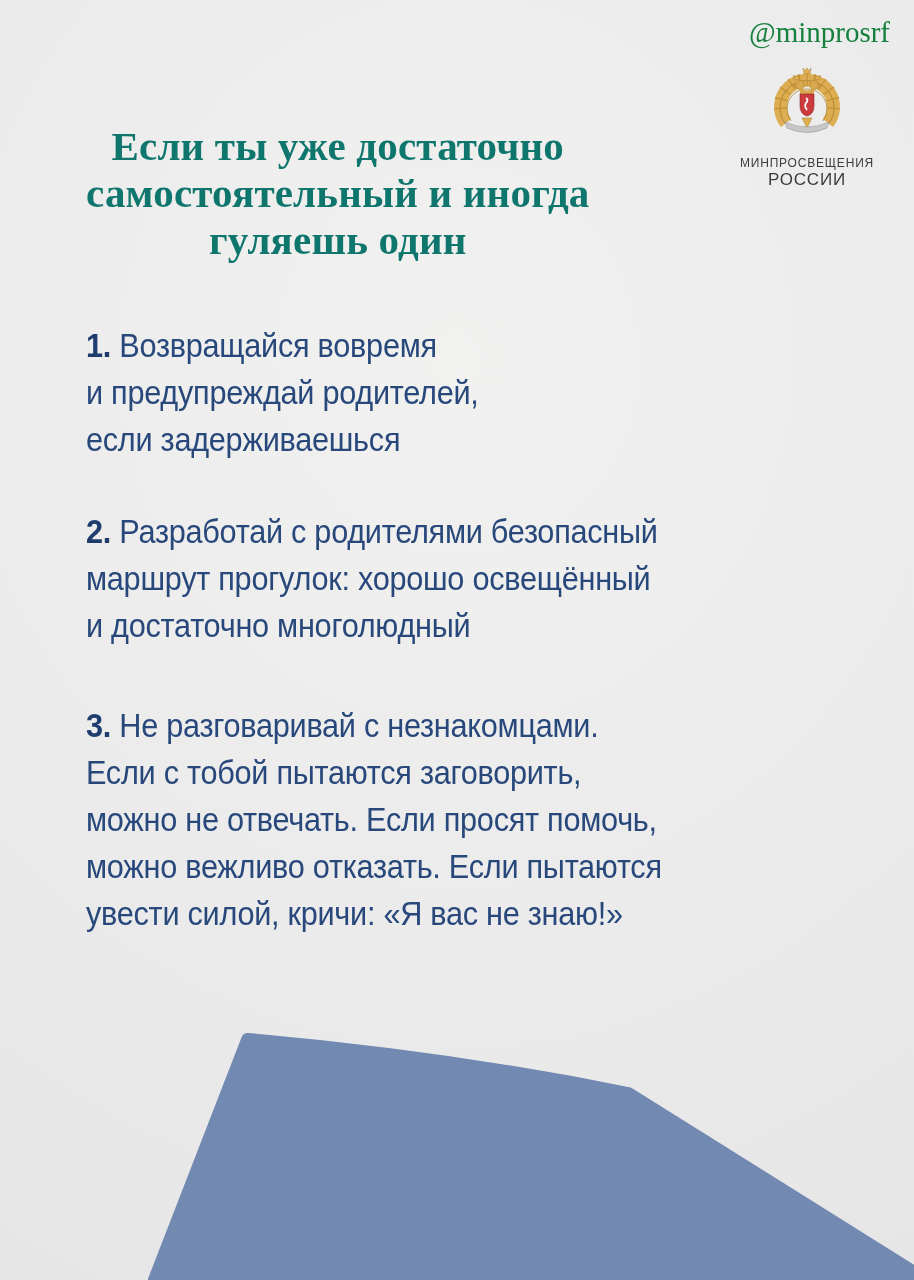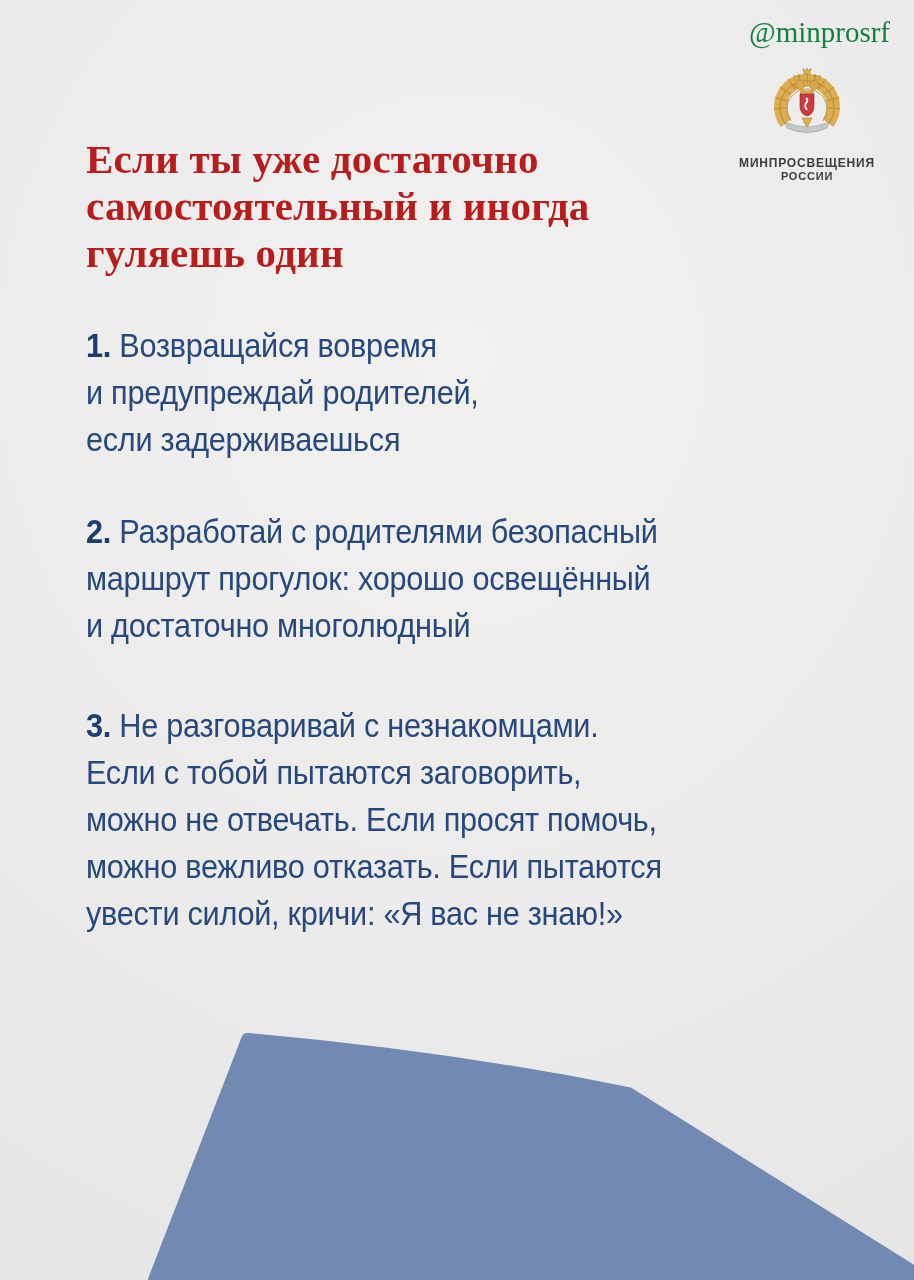--- a/index.html
+++ b/index.html
@@ -13,28 +13,28 @@
   .content{position:absolute;inset:0;z-index:1;}
 
   .handle{
     position:absolute;top:16px;right:24px;
     font-family:"Liberation Serif", serif;
     font-size:29px;color:#15803d;
   }
 
   .logo{position:absolute;top:66px;right:22px;width:170px;text-align:center;}
   .logo svg{display:block;margin:0 auto;}
-  .logo-line1{font-size:12px;font-weight:700;color:#3c3c3c;letter-spacing:0.8px;margin-top:2px;}
-  .logo-line2{font-size:11px;font-weight:700;color:#3c3c3c;letter-spacing:0.8px;}
+  .logo-line1{font-size:12px;font-weight:400;color:#3c3c3c;letter-spacing:0.8px;margin-top:2px;}
+  .logo-line2{font-size:17px;font-weight:400;color:#3c3c3c;letter-spacing:0.8px;}
 
   h1.title{
-    position:absolute;left:86px;top:136px;margin:0;
+    position:absolute;left:86px;top:123px;margin:0;
     font-family:"Liberation Serif", serif;
     font-weight:700;font-size:41px;line-height:47px;
-    color:#b91c1c;white-space:pre-line;letter-spacing:0.2px;
+    color:#0f766e;white-space:pre-line;letter-spacing:0.2px;text-align:center;
   }
 
   p.item{
     position:absolute;left:86px;margin:0;
     font-size:33px;line-height:47px;letter-spacing:-0.3px;
     color:#28487c;
     transform:scaleX(0.93);transform-origin:0 0;
   }
   p.item strong{font-weight:700;color:#1f3c6f;}
   p.item span{white-space:pre-line;}

